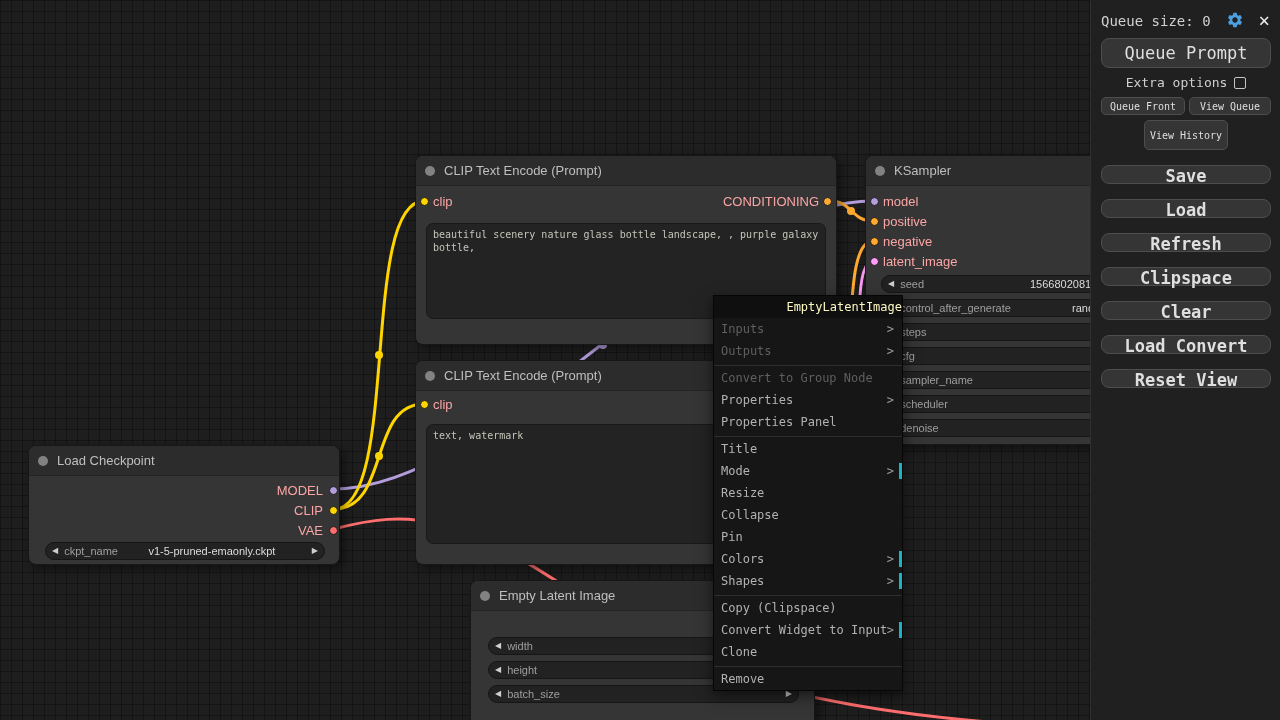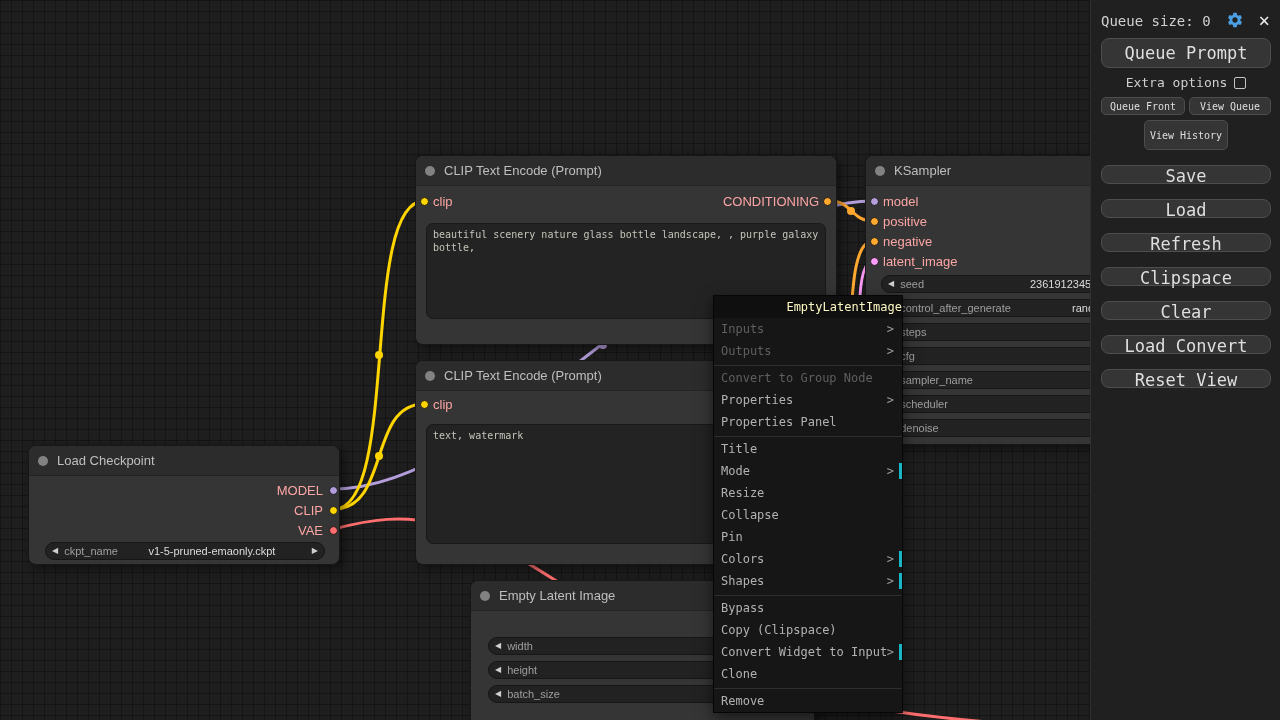--- a/index.html
+++ b/index.html
@@ -74,21 +74,21 @@
     background:#202020; border-left:1px solid #303030;
     font-family:"DejaVu Sans Mono", monospace; color:#d6d6d6;
   }
   .sb-head { position:absolute; left:10px; top:10px; right:8px; height:24px; font-size:14px; line-height:22px; color:#d0d0d0; }
   .gear { position:absolute; right:28px; top:1px; width:18px; height:18px; }
   .closex { position:absolute; right:2px; top:-1px; font-size:19px; color:#e6e6e6; }
   .sb-btn {
     position:absolute; background:#353535; border:1px solid #4d4d4d; border-radius:8px;
     color:#dfdfdf; text-align:center; font-family:inherit; cursor:default;
   }
-  .sb-btn.big { left:10px; width:170px; height:19px; font-size:17px; }
+  .sb-btn.big { left:10px; width:170px; height:19px; font-size:17px;font-weight:bold; }
   .sb-btn.sm { height:18px; font-size:10px; border-radius:5px; }
   .extra { position:absolute; left:10px; top:75px; width:170px; display:flex; justify-content:center; align-items:center; gap:7px; font-size:13px; color:#cfcfcf; }
   .chk { width:12px; height:12px; border:1.5px solid #c4c4c4; border-radius:2px; background:transparent; }
 </style>
 </head>
 <body>
 
 <div id="stage">
 
   <svg id="wires">
@@ -158,21 +158,21 @@
     <span class="port c-cond" style="left:4px;top:61px"></span>
     <span class="slotlab" style="left:17px;top:59px">positive</span>
     <span class="port c-cond" style="left:4px;top:81px"></span>
     <span class="slotlab" style="left:17px;top:79px">negative</span>
     <span class="port c-latent" style="left:4px;top:101px"></span>
     <span class="slotlab" style="left:17px;top:99px">latent_image</span>
 
     <div class="widget" style="left:15px;top:119px;width:265px">
       <span class="arr">◀</span>
       <span class="wlabel">seed</span>
-      <span class="wvalue" style="position:absolute;left:148px">2361912345</span>
+      <span class="wvalue" style="position:absolute;left:148px">1566802081</span>
       <span class="spacer"></span>
       <span class="arr">▶</span>
     </div>
     <div class="widget" style="left:15px;top:143px;width:265px">
       <span class="arr">◀</span>
       <span class="wlabel">control_after_generate</span>
       <span class="wvalue" style="position:absolute;left:190px">randomize</span>
       <span class="spacer"></span>
       <span class="arr">▶</span>
     </div>
@@ -243,21 +243,20 @@
     <div class="mi"><span>Properties Panel</span></div>
     <div class="msep"></div>
     <div class="mi"><span>Title</span></div>
     <div class="mi"><span>Mode</span><span class="sub">&gt;</span><span class="mk"></span></div>
     <div class="mi"><span>Resize</span></div>
     <div class="mi"><span>Collapse</span></div>
     <div class="mi"><span>Pin</span></div>
     <div class="mi"><span>Colors</span><span class="sub">&gt;</span><span class="mk"></span></div>
     <div class="mi"><span>Shapes</span><span class="sub">&gt;</span><span class="mk"></span></div>
     <div class="msep"></div>
-    <div class="mi"><span>Bypass</span></div>
     <div class="mi"><span>Copy (Clipspace)</span></div>
     <div class="mi"><span>Convert Widget to Input</span><span class="sub">&gt;</span><span class="mk"></span></div>
     <div class="mi"><span>Clone</span></div>
     <div class="msep"></div>
     <div class="mi"><span>Remove</span></div>
   </div>
 
   <div id="sidebar">
     <div class="sb-head">
       <span>Queue size: 0</span>

